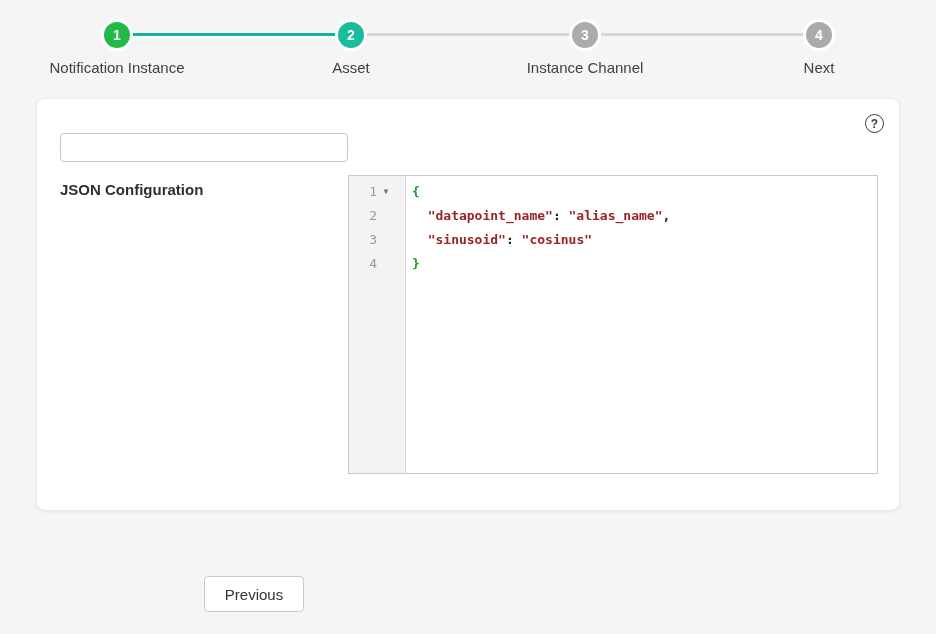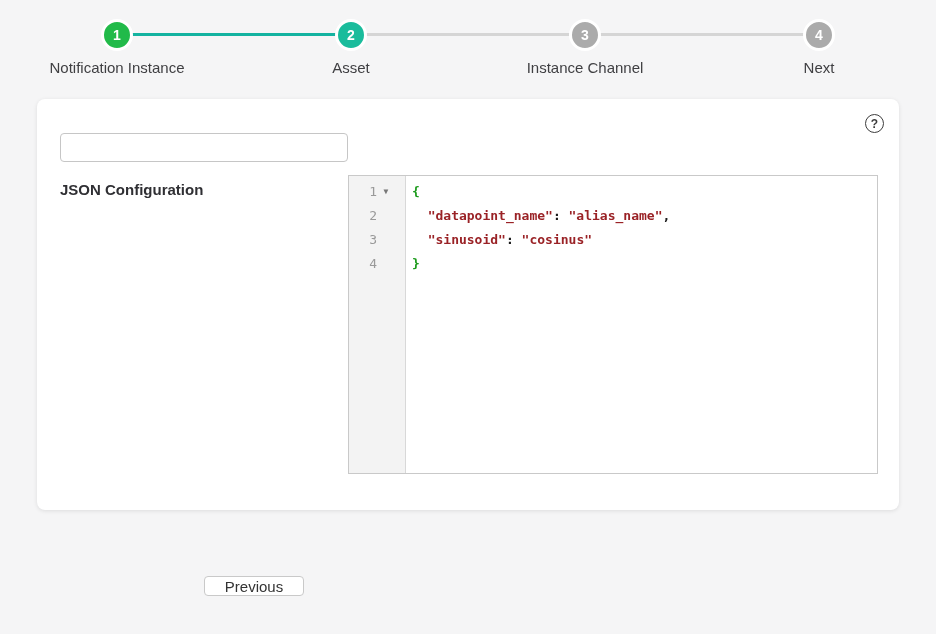--- a/index.html
+++ b/index.html
@@ -40,21 +40,21 @@
   .fold { width:18px; text-align:center; font-size:8px; color:#777; line-height:24px; cursor:pointer; }
   .code-area { flex:1; padding:4px 0 0 6px; cursor:text; }
   .code-line { height:24px; line-height:24px; white-space:pre;
                font-family:"DejaVu Sans Mono", monospace; font-size:13px; font-weight:bold; color:#1b1b1b; }
   .tok-brace  { color:#1a9a1a; }
   .tok-string { color:#9a2226; }
   .tok-plain  { color:#1b1b1b; }
 
   
   .footer { position:relative; height:115px; }
-  .btn { position:absolute; top:66px; height:20px; font-size:15px; cursor:pointer; }
+  .btn { position:absolute; top:66px; height:36px; font-size:15px; cursor:pointer; }
   .btn-previous { left:204px; width:100px; background:#fff; color:#333;
                   border:1px solid #c9c9c9; border-radius:4px; }
   .btn-next { left:651px; width:66px; background:#0d6efd; color:#fff; border:1px solid #0a53be;
               border-radius:6px; box-shadow:0 0 0 3px rgba(13,110,253,0.28); }
 </style>
 </head>
 <body>
 
 <div class="stepper">
   <div class="step">

